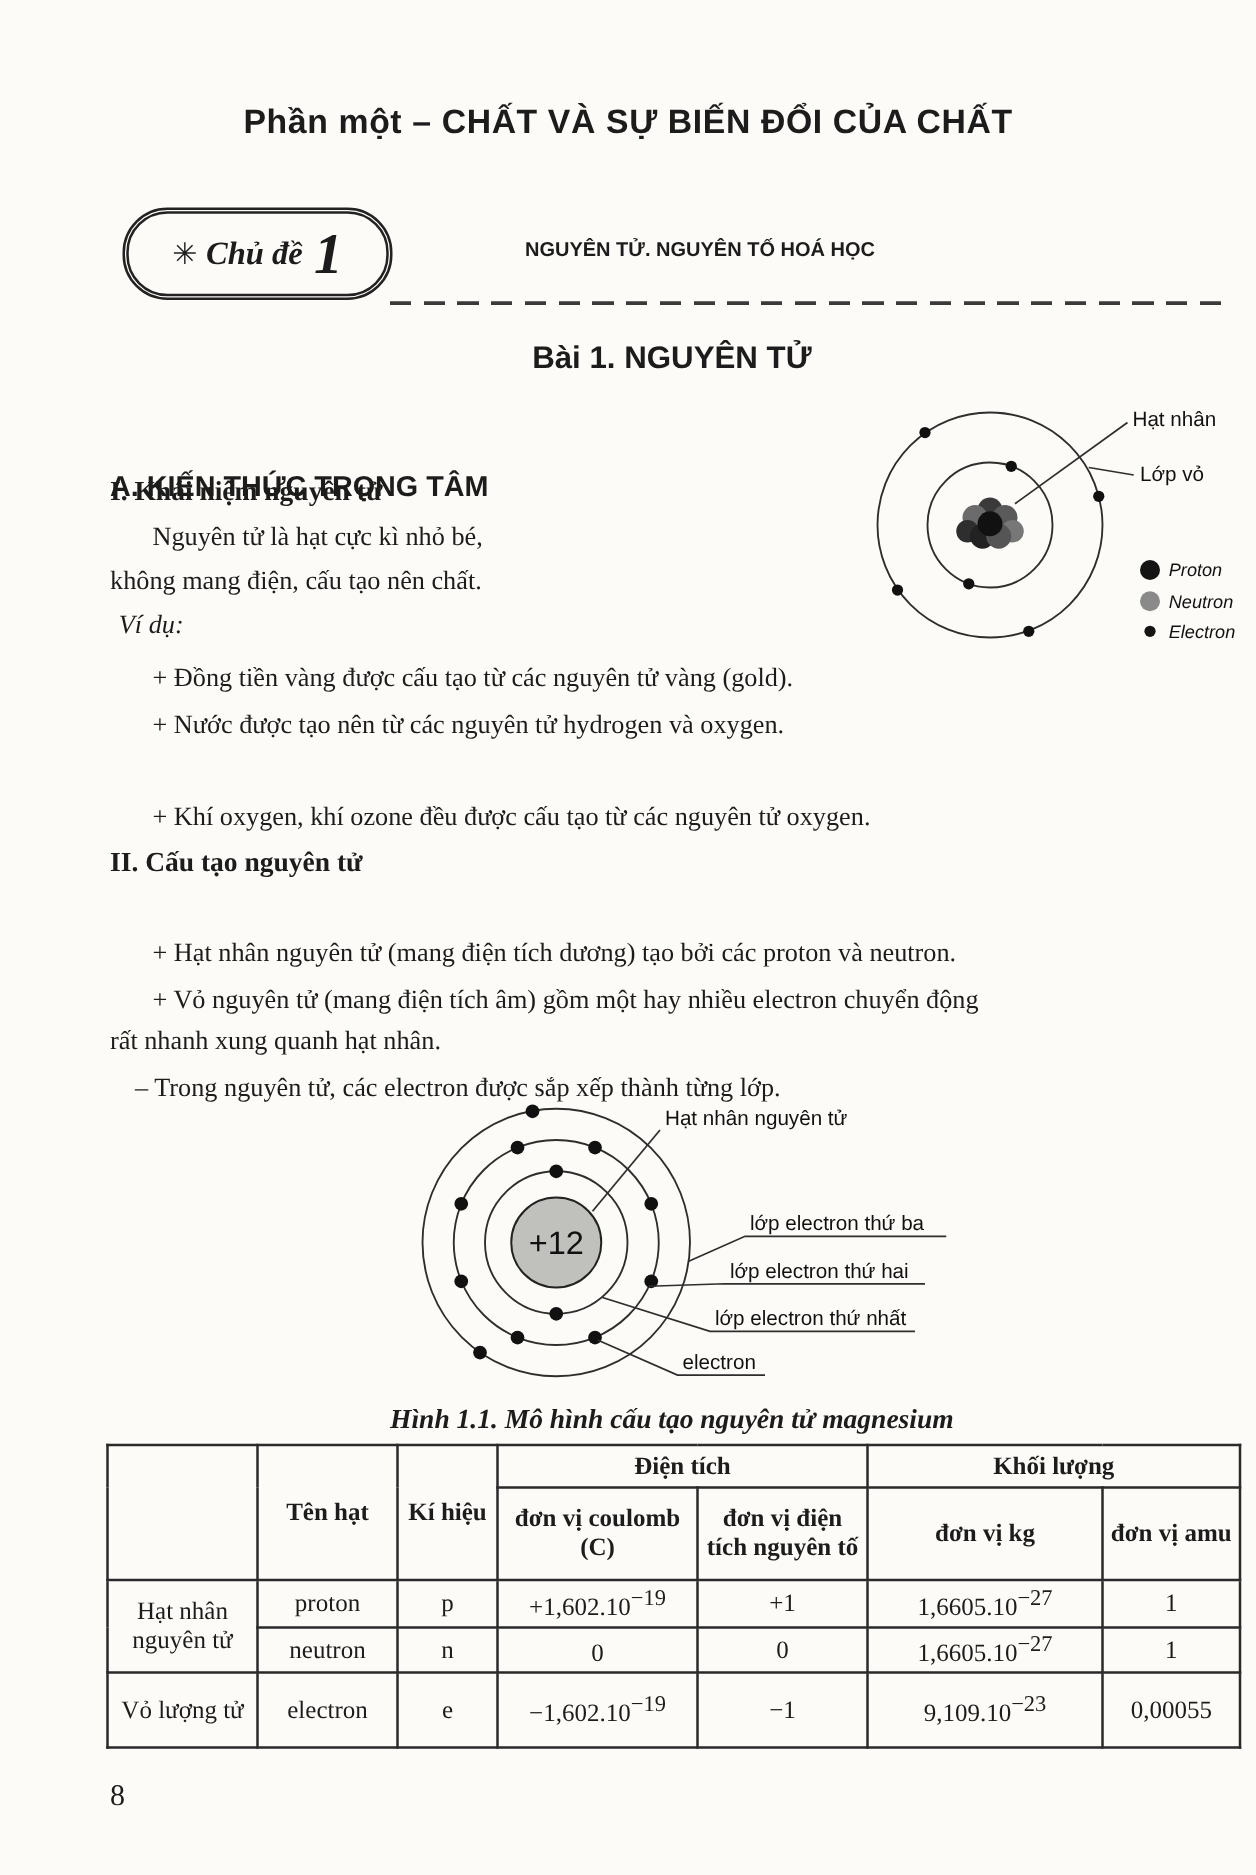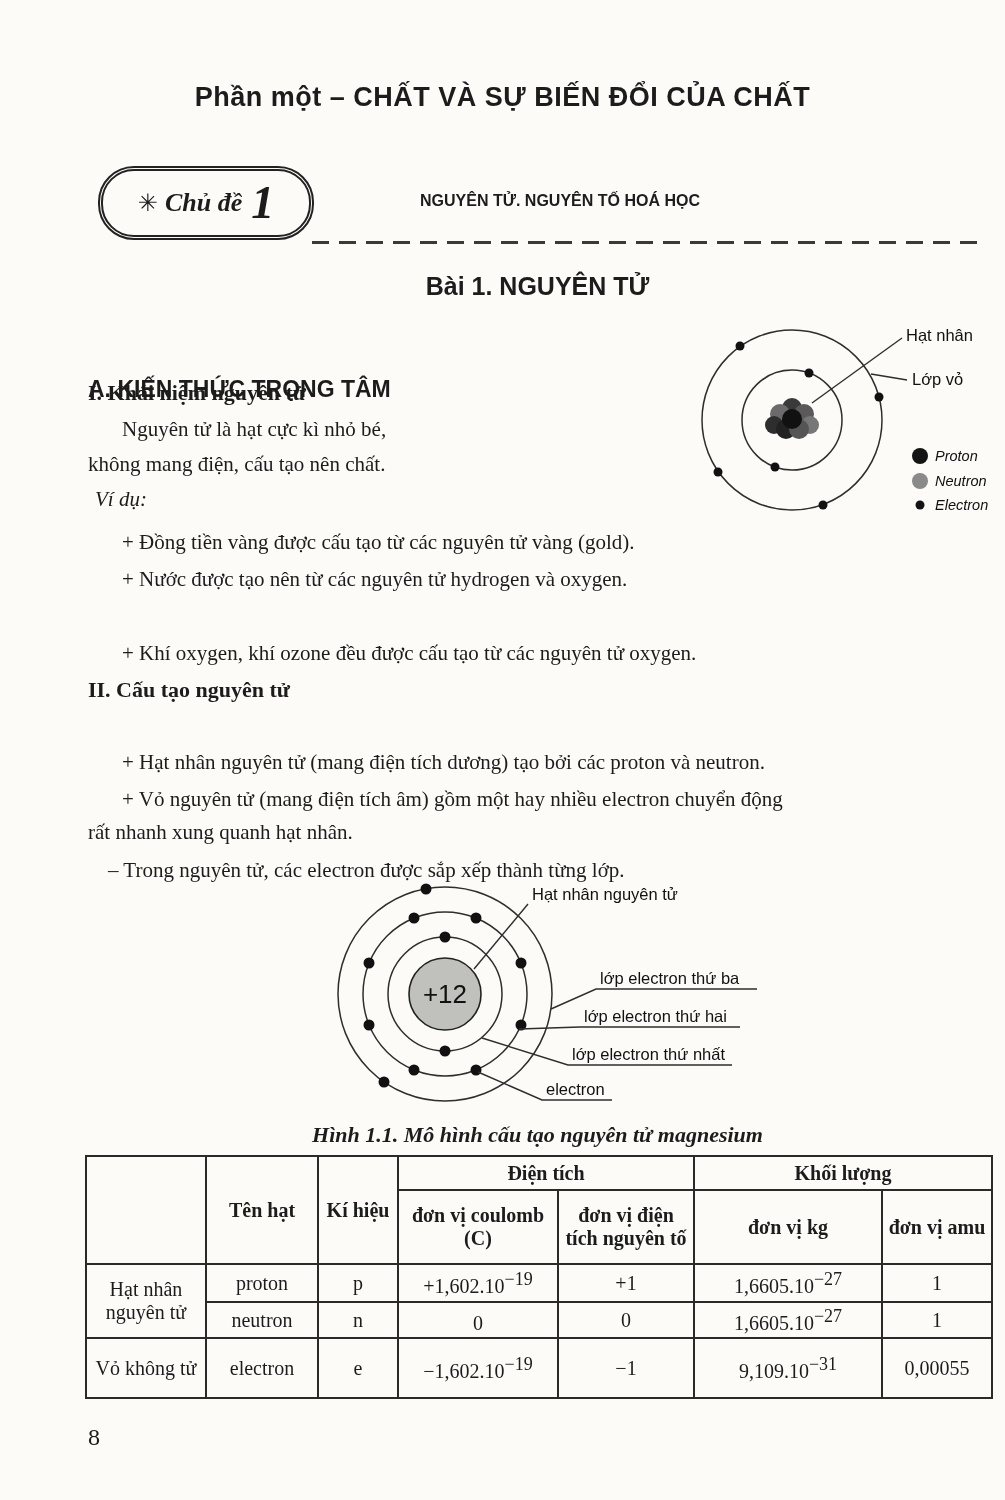--- a/index.html
+++ b/index.html
@@ -199,26 +199,26 @@
     </tr>
     <tr style="height:36px;">
       <td>neutron</td>
       <td>n</td>
       <td><span>0</span><sup></sup></td>
       <td>0</td>
       <td><span>1,6605.10</span><sup>−27</sup></td>
       <td>1</td>
     </tr>
     <tr style="height:60px;">
-      <td>Vỏ không tử</td>
+      <td>Vỏ lượng tử</td>
       <td>electron</td>
       <td>e</td>
       <td><span>−1,602.10</span><sup>−19</sup></td>
       <td>−1</td>
-      <td><span>9,109.10</span><sup>−31</sup></td>
+      <td><span>9,109.10</span><sup>−23</sup></td>
       <td>0,00055</td>
     </tr>
   </tbody>
     </table>
 
   <div class="page-number">8</div>
 
 </div>
 
 </body></html>

